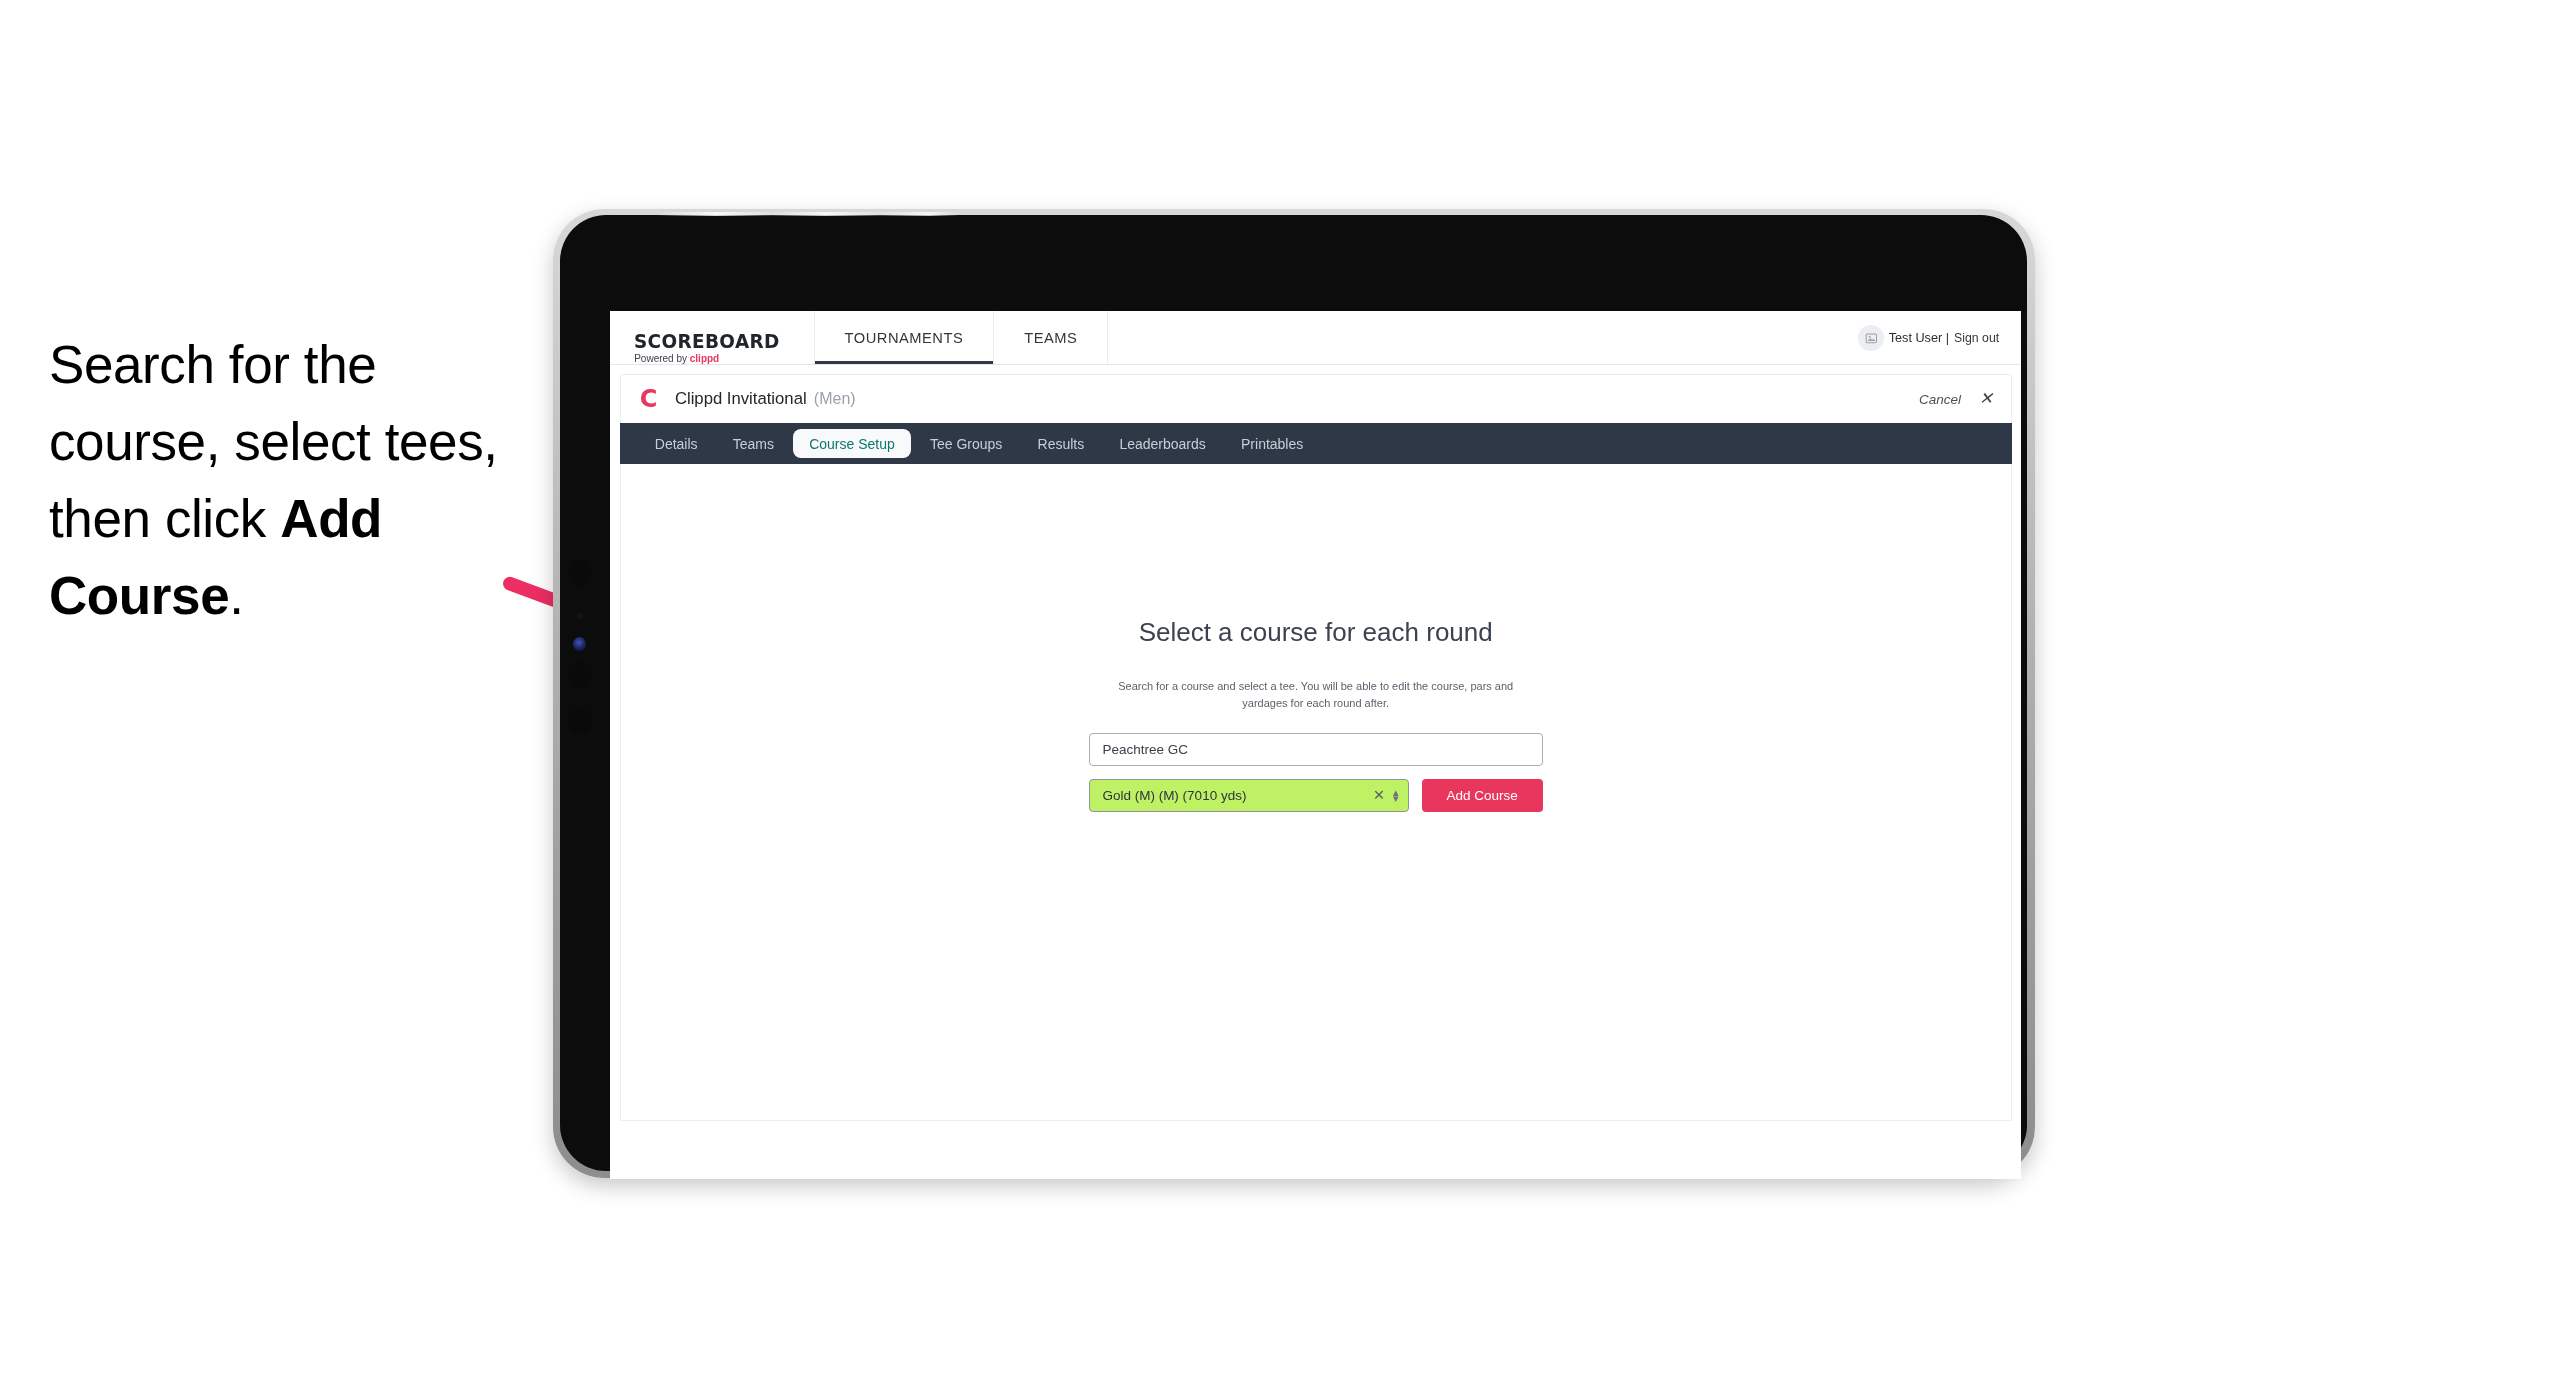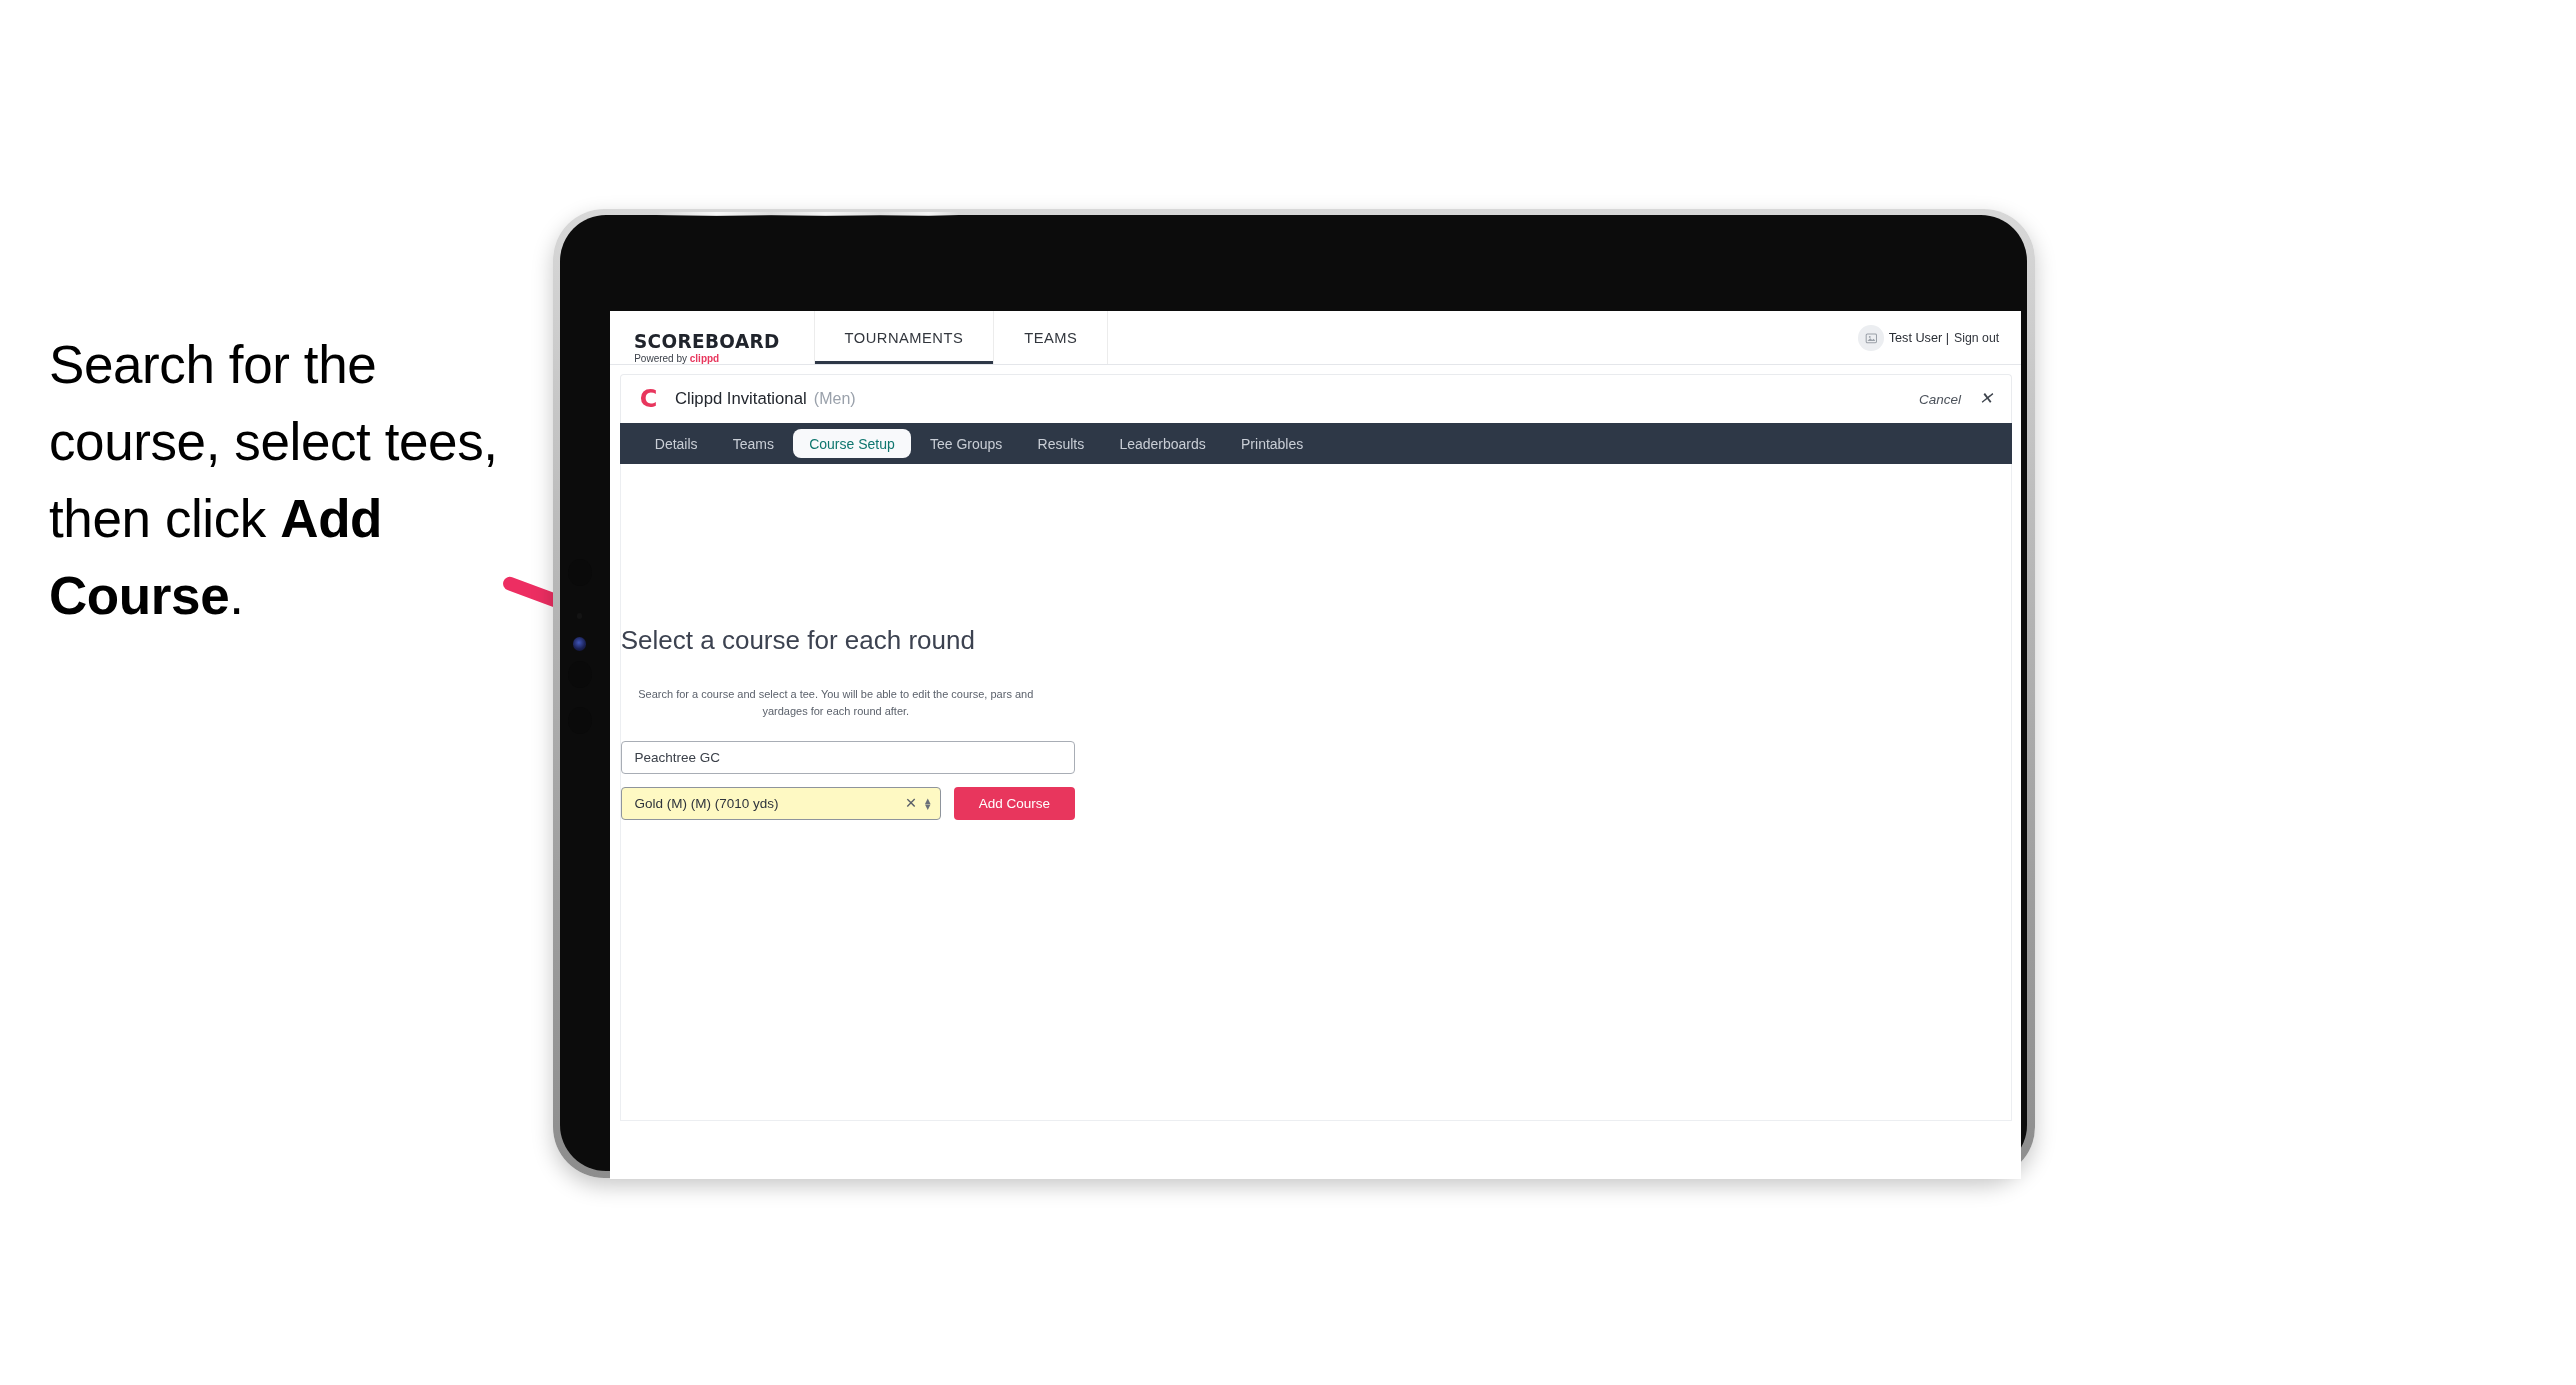--- a/index.html
+++ b/index.html
@@ -227,24 +227,24 @@
     height: 657px;
     background: #ffffff;
     border: 0.8px solid #eceef1;
     border-top: none;
     position: relative;
   }
 
   .form-wrap {
     position: absolute;
     left: 0; right: 0;
-    top: 161px;
+    top: 153px;
     display: flex;
     flex-direction: column;
-    align-items: flex-start;
+    align-items: center;
   }
   .form-title {
     font-size: 26px;
     color: #3c4250;
     font-weight: 400;
   }
   .form-sub {
     margin-top: 30px;
     width: 430px;
     text-align: center;
@@ -270,21 +270,21 @@
     width: 454px;
     display: flex;
     align-items: center;
     gap: 12.7px;
   }
   .tee-select {
     flex: 1;
     height: 33px;
     border: 0.8px solid #8e949c;
     border-radius: 4px;
-    background: #fef9c3;
+    background: #bef264;
     display: flex;
     align-items: center;
     padding: 0 9.6px 0 12.7px;
     cursor: pointer;
   }
   .tee-value { flex: 1; font-size: 13.5px; color: #2f343c; }
   .tee-clear { font-size: 14.3px; color: #5b6069; padding: 0 8px; cursor: pointer; line-height: 1; }
   .tee-chev  { display: flex; flex-direction: column; align-items: center; line-height: 0.55; color: #6a7078; font-size: 11px; cursor: pointer; }
   .add-btn {
     width: 121px;

